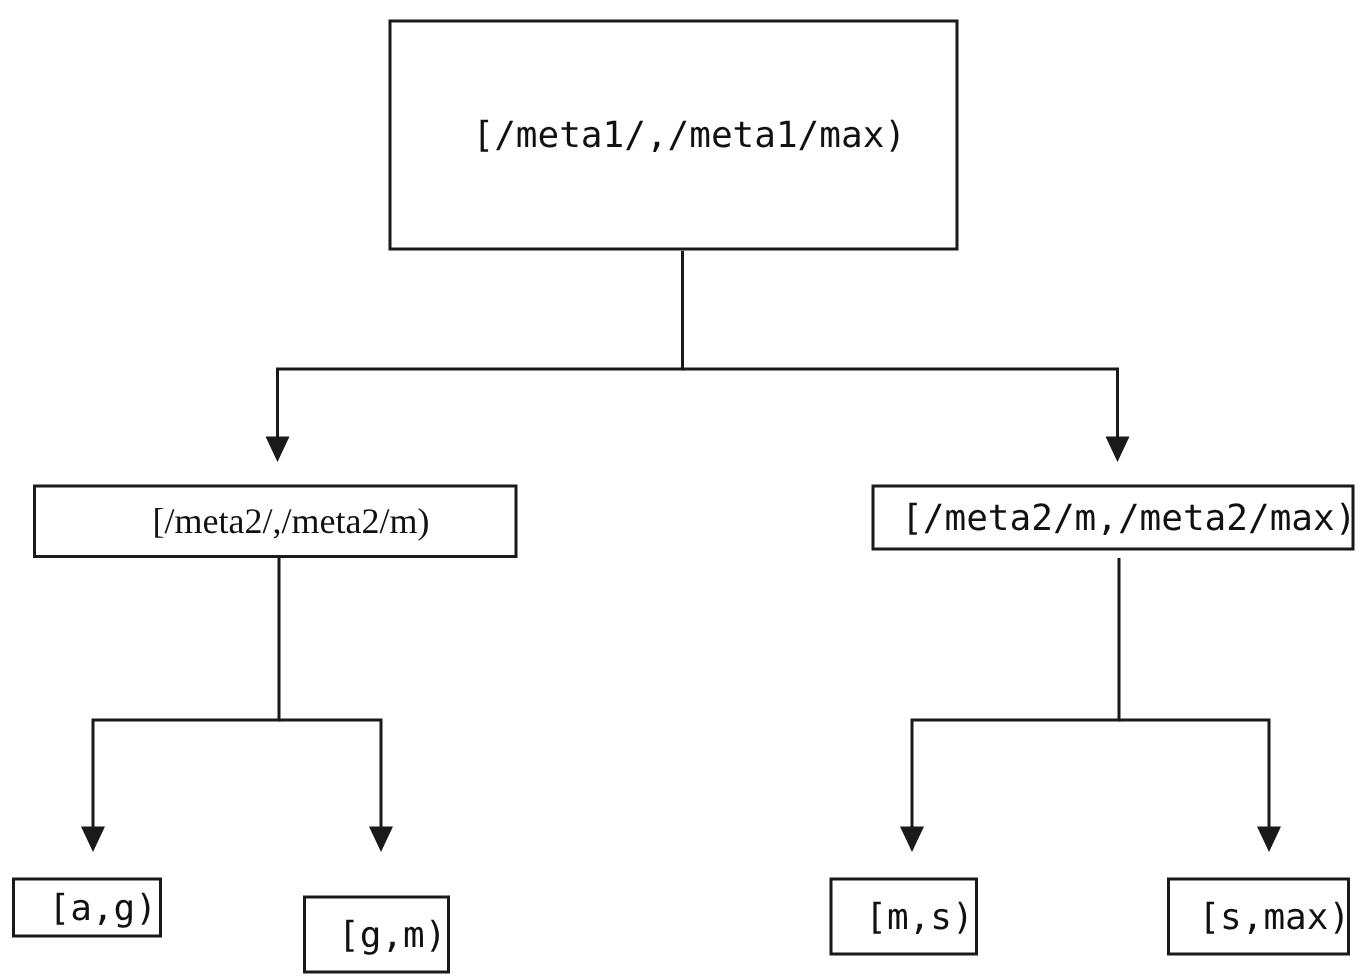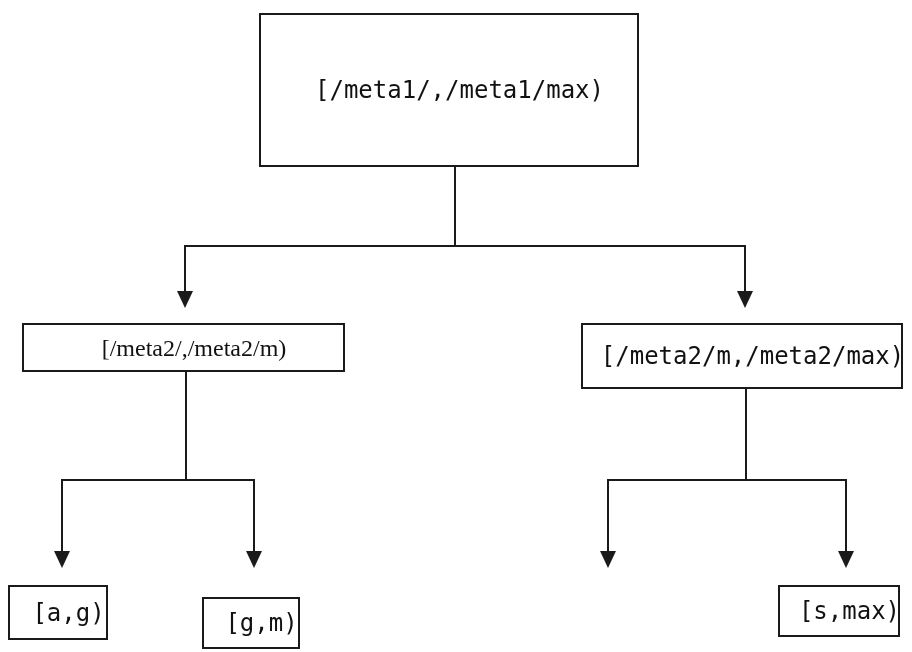--- a/index.html
+++ b/index.html
@@ -31,22 +31,22 @@
     align-items: center;
     justify-content: center;
     color: #111111;
     font-size: 24px;
     line-height: 1;
     white-space: nowrap;
     padding-left: 21px;
   }
   .node-root  { left: 259px; top: 13px;  width: 380px; height: 154px; }
   .node-l2a   { left: 22px;  top: 323px; width: 323px; height: 49px; font-family: Liberation Serif, serif; }
-  .node-l2b   { left: 581px; top: 323px; width: 322px; height: 66px; justify-content: center; }
-  .node-leaf-ag   { left: 8px;   top: 585px; width: 100px; height: 55px; }
+  .node-l2b   { left: 581px; top: 323px; width: 322px; height: 44px; justify-content: center; }
+  .node-leaf-ag   { left: 8px;   top: 585px; width: 100px; height: 40px; }
   .node-leaf-gm   { left: 202px; top: 597px; width: 98px;  height: 52px; }
   .node-leaf-ms   { left: 553px; top: 585px; width: 99px;  height: 52px; }
   .node-leaf-smax { left: 778px; top: 585px; width: 122px; height: 52px; }
   .edge-line {
     fill: none;
     stroke: #1a1a1a;
     stroke-width: 2;
   }
   .edge-head {
     fill: #1a1a1a;
@@ -89,18 +89,21 @@
   </div>
 
   <div class="node node-leaf-ag">
     <span>[a,g)</span>
   </div>
 
   <div class="node node-leaf-gm">
     <span>[g,m)</span>
   </div>
 
+  <div class="node node-leaf-ms">
+    <span>[m,s)</span>
+  </div>
 
   <div class="node node-leaf-smax">
     <span>[s,max)</span>
   </div>
 
 </div>
 
 </body></html>

